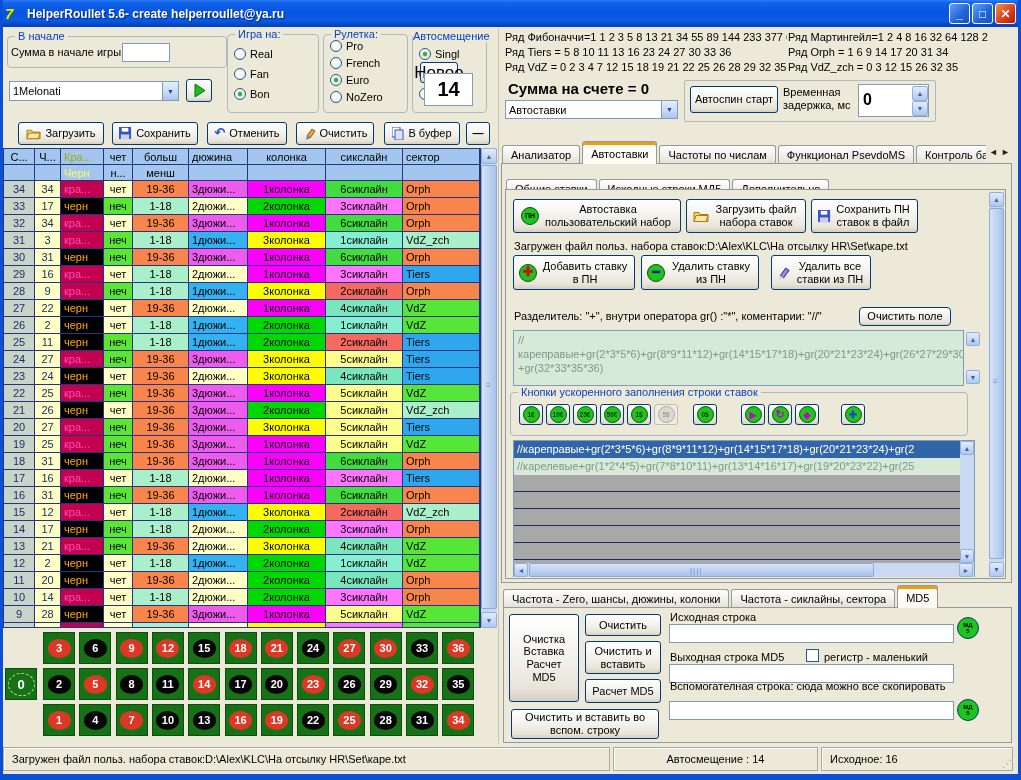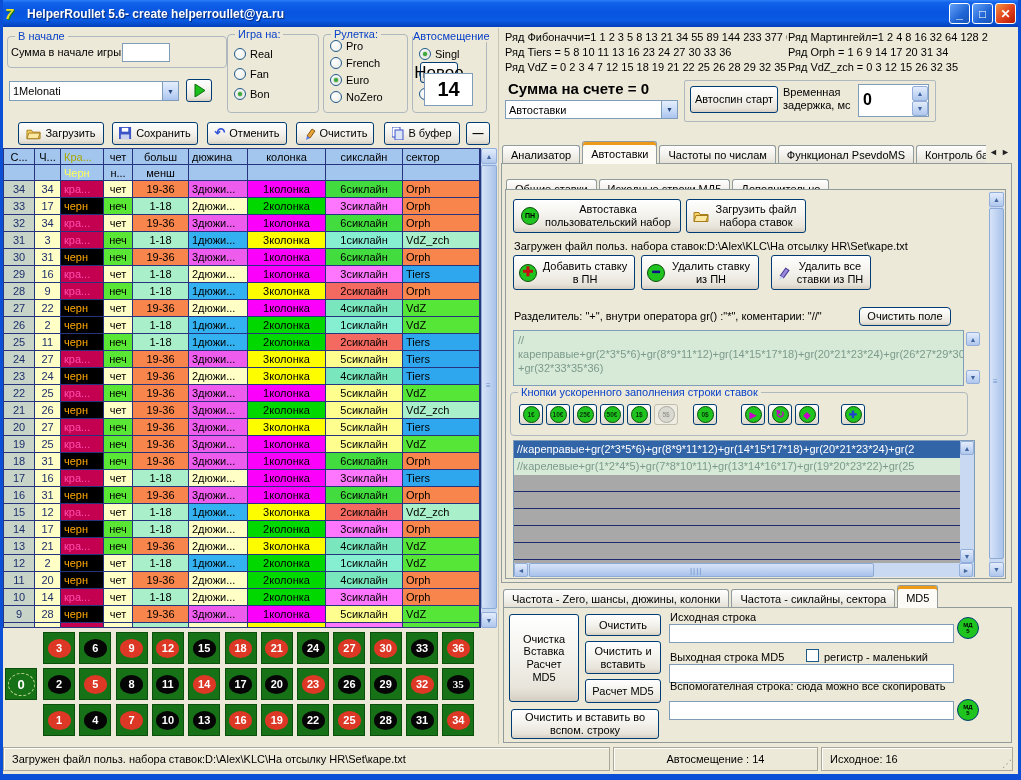--- a/index.html
+++ b/index.html
@@ -631,21 +631,21 @@
       </div>
       <div class="rcell" style="left: 330.4px; top: 36px;">
         <span class="rnum black">26</span>
       </div>
       <div class="rcell" style="left: 366.7px; top: 36px;">
         <span class="rnum black">29</span>
       </div>
       <div class="rcell" style="left: 403px; top: 36px;">
         <span class="rnum red">32</span>
       </div>
-      <div class="rcell" style="left: 439.3px; top: 36px; font-family: Liberation Serif, serif;">
+      <div class="rcell" style="left: 439.3px; top: 36px;">
         <span class="rnum black">35</span>
       </div>
       <div class="rcell" style="left: 40px; top: 72px;">
         <span class="rnum red">1</span>
       </div>
       <div class="rcell" style="left: 76.3px; top: 72px;">
         <span class="rnum black">4</span>
       </div>
       <div class="rcell" style="left: 112.6px; top: 72px;">
         <span class="rnum red">7</span>
@@ -738,20 +738,28 @@
     <span class="icirc" style="font-size:7px">ПН</span>
     <span style="width:130px;white-space:normal">Автоставка пользовательский набор</span>
   </div>
   <div class="btn" style="left:686px;top:199px;width:120px;height:34px">
     <svg width="16" height="13" viewBox="0 0 16 12">
         <path d="M1 2h5l1 2h8v7H1z" fill="#F7D064" stroke="#A67C1C"></path>
         <path d="M3 5h12l-2 6H1z" fill="#FCE8A0" stroke="#A67C1C"></path>
       </svg>
     <span style="width:86px;white-space:normal">Загрузить файл набора ставок</span>
   </div>
+  <div class="btn" style="left:811px;top:199px;width:107px;height:34px">
+    <svg width="13" height="13" viewBox="0 0 14 14">
+        <rect width="13" height="13" fill="#3C53C8"></rect>
+        <rect x="3" y="1" width="7" height="4" fill="#fff"></rect>
+        <rect x="2" y="8" width="9" height="5" fill="#C8D0F0"></rect>
+      </svg>
+    <span style="width:76px;white-space:normal">Сохранить ПН ставок в файл</span>
+  </div>
 
   <span class="lbl" style="left:514px;top:240px">Загружен файл польз. набора ставок:D:\Alex\KLC\На отсылку HR\Set\каре.txt</span>
 
   <div class="btn" style="left:513px;top:255px;width:122px;height:35px">
     <span class="icirc" style="color:#C41010;font-size:13px">✚</span>
     <span style="width:88px;white-space:normal">Добавить ставку в ПН</span>
   </div>
   <div class="btn" style="left:641px;top:255px;width:118px;height:35px">
     <span class="icirc" style="color:#10108A;font-size:12px">━</span>
     <span style="width:84px;white-space:normal">Удалить ставку из ПН</span>

